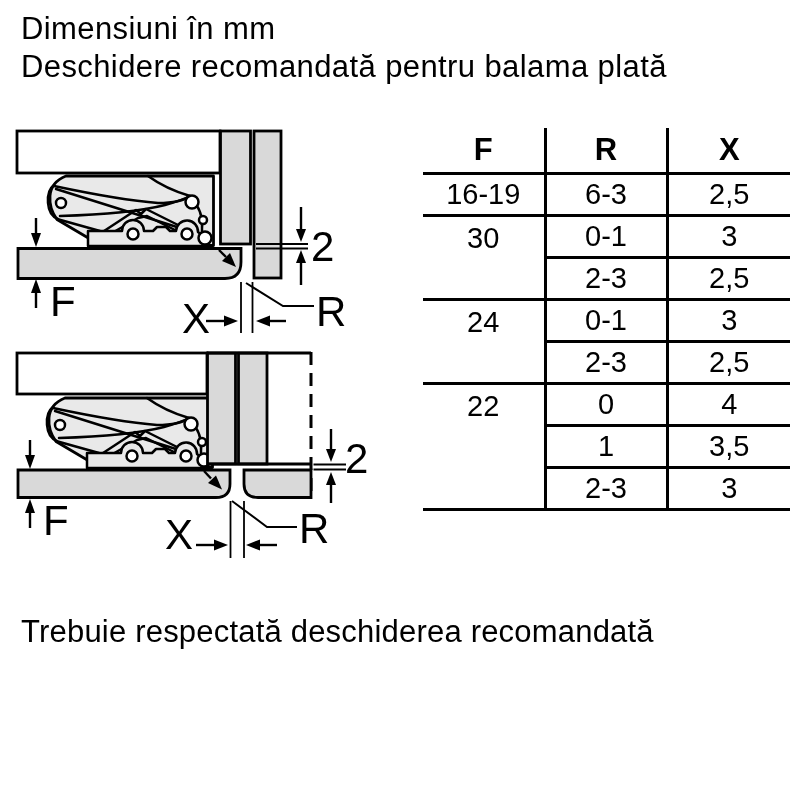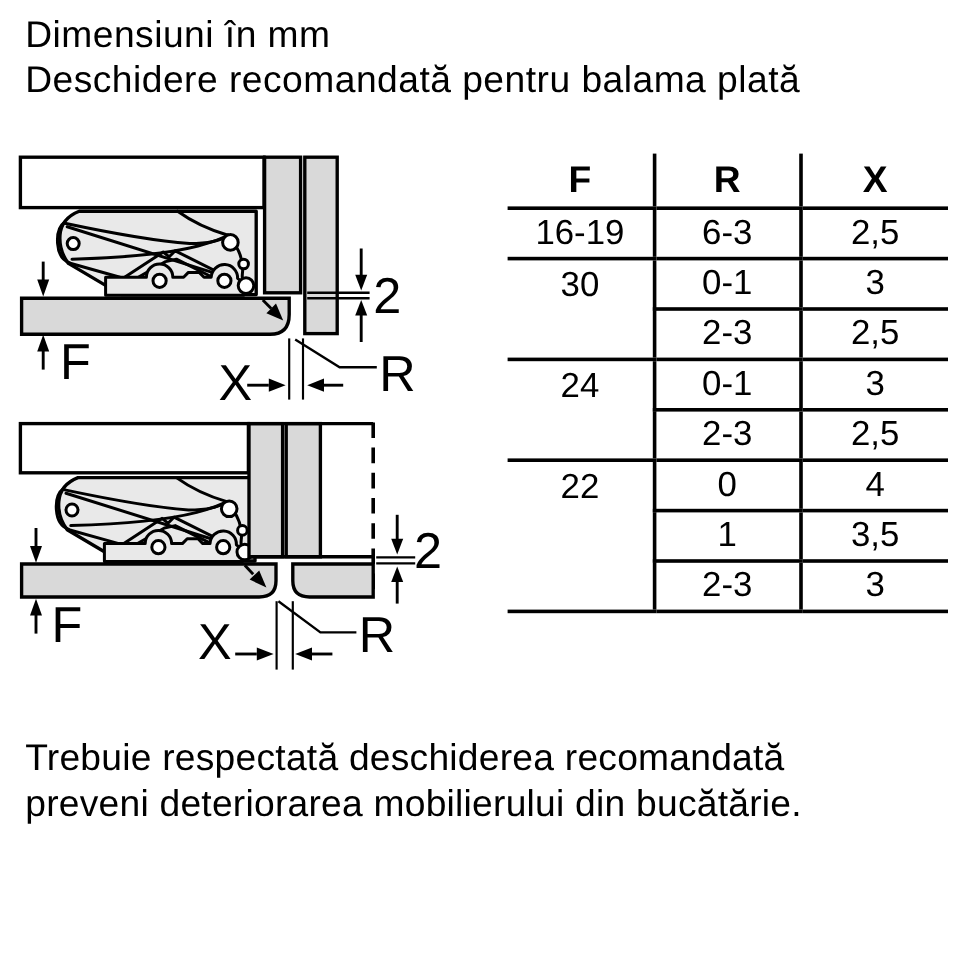--- a/index.html
+++ b/index.html
@@ -277,16 +277,15 @@
       </tr>
       <tr>
         <td class="cr">2-3</td>
         <td class="cx">3</td>
       </tr>
     </tbody>
   </table>
 
   <div id="footer-block">
     <div class="footer-line">Trebuie respectată deschiderea recomandată</div>
-    <div class="footer-line">preveni deteriorarea mobilierului din bucătărie.</div>
   </div>
 
 </div>
 
 </body></html>

